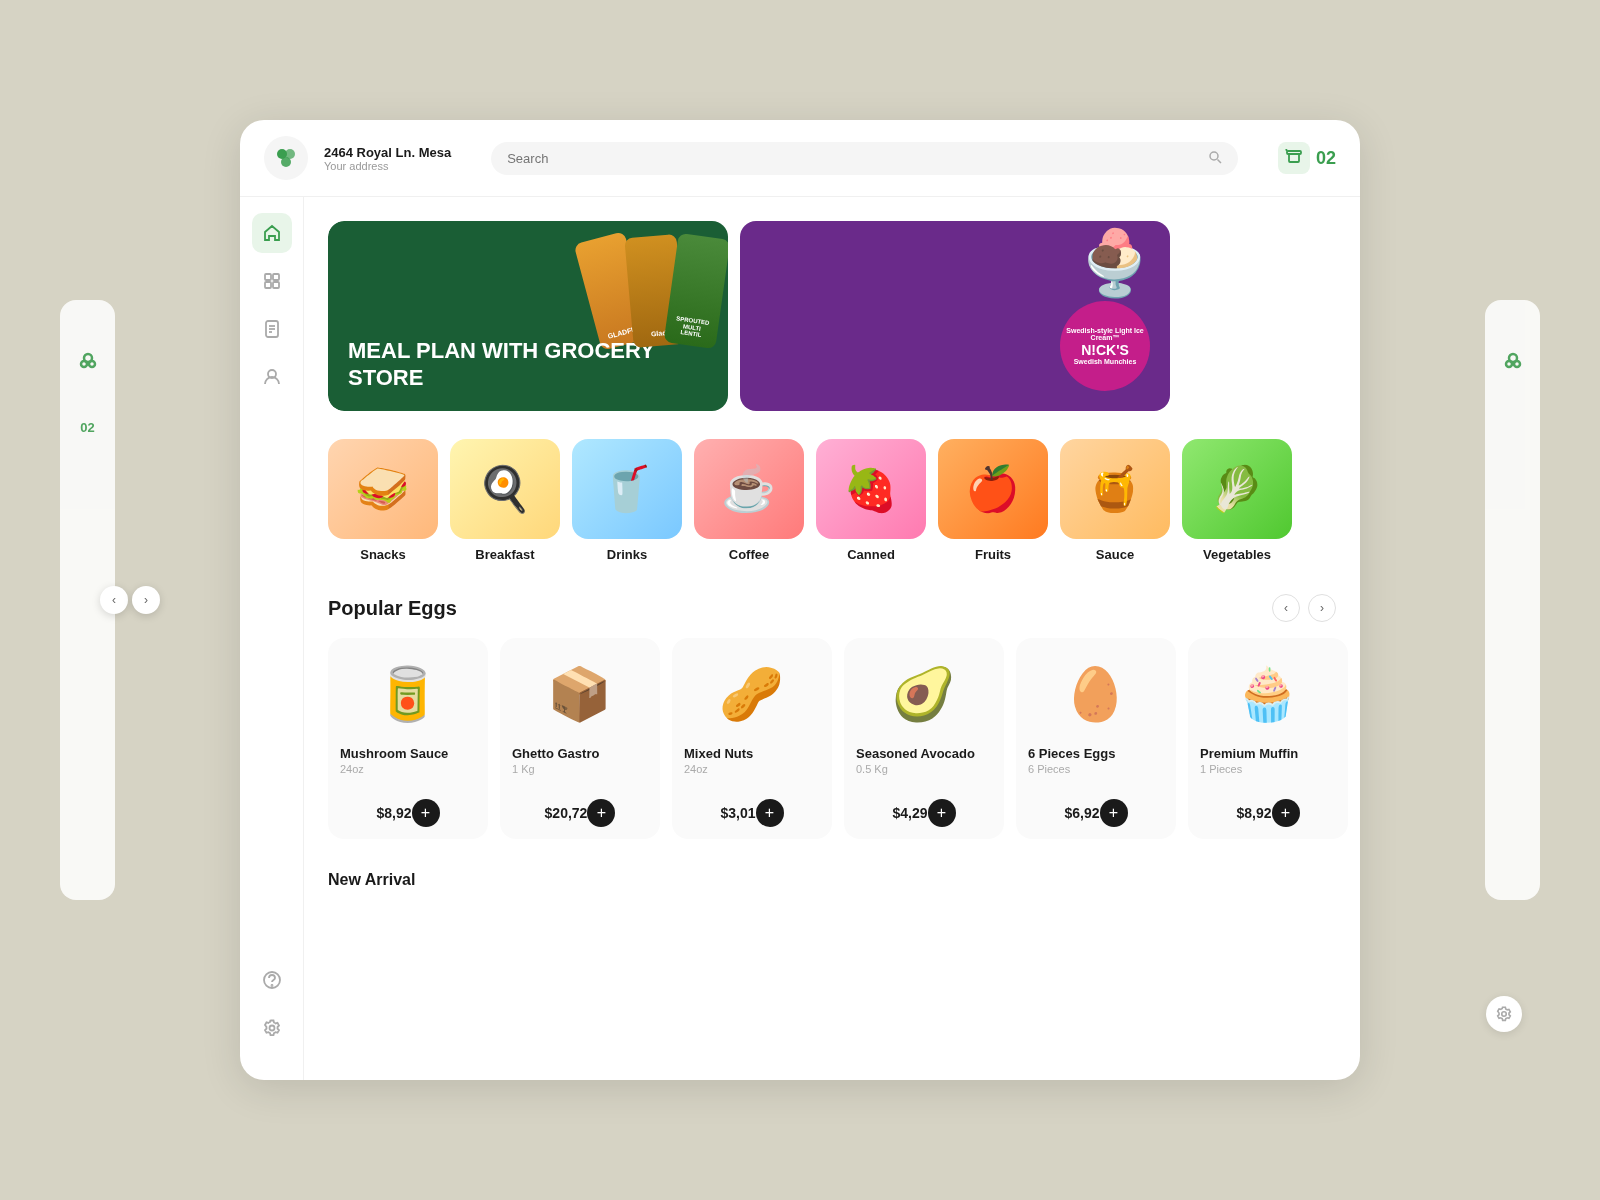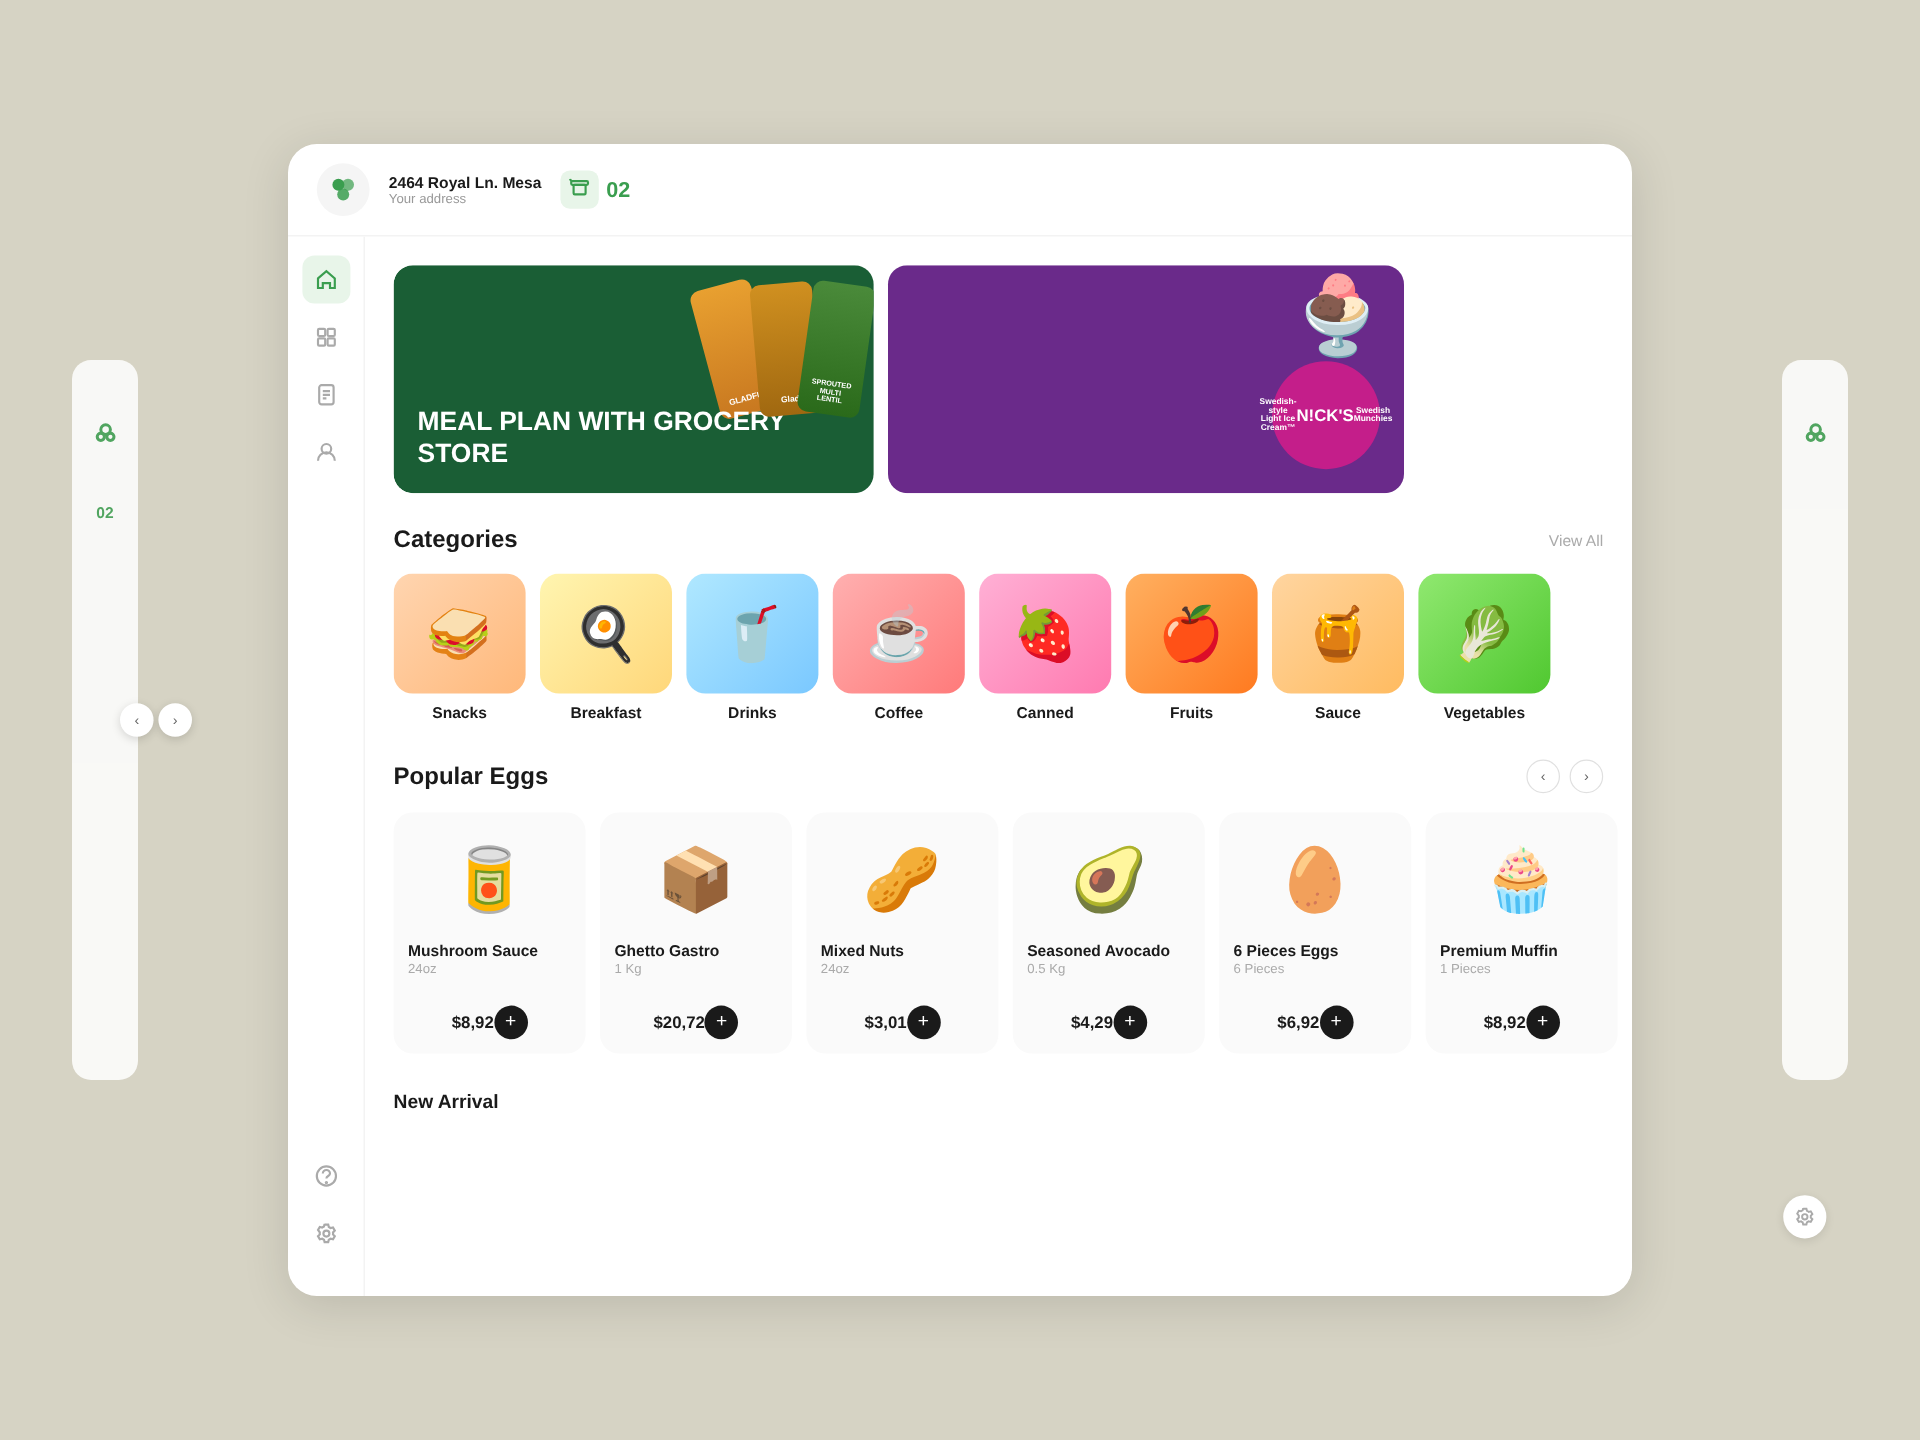--- a/index.html
+++ b/index.html
@@ -218,21 +218,21 @@
     }
     .nicks-badge {
       position: absolute;
       right: 20px;
       bottom: 20px;
       background: #c41e8a;
       border-radius: 50%;
       width: 90px;
       height: 90px;
       display: flex;
-      flex-direction: row;
+      flex-direction: column;
       align-items: center;
       justify-content: center;
       color: white;
       font-size: 9px;
       font-weight: 900;
       text-align: center;
       line-height: 1.2;
     }
     .nicks-badge .nick-main { font-size: 14px; }
 
@@ -417,20 +417,29 @@
         <svg width="28" height="28" viewBox="0 0 28 28" fill="none">
           <circle cx="10" cy="10" r="5" fill="#3a9e4f"></circle>
           <circle cx="18" cy="10" r="5" fill="#3a9e4f" opacity="0.7"></circle>
           <circle cx="14" cy="18" r="5" fill="#3a9e4f" opacity="0.85"></circle>
         </svg>
       </div>
       <div class="address-block">
         <div class="address-name">2464 Royal Ln. Mesa</div>
         <div class="address-label">Your address</div>
       </div>
+      <div class="search-bar">
+        <input type="text" placeholder="Search" style="">
+        <span class="search-icon">
+          <svg width="14" height="14" viewBox="0 0 14 14" fill="none" stroke="#aaa" stroke-width="1.5">
+            <circle cx="6" cy="6" r="4"></circle>
+              <line x1="9.5" y1="9.5" x2="13" y2="13"></line>
+          </svg>
+        </span>
+      </div>
       <div class="cart-badge">
         <div class="cart-icon-wrap">
           <svg width="18" height="18" viewBox="0 0 18 18" fill="none" stroke="#3a9e4f" stroke-width="1.8">
             <rect x="2" y="2" width="14" height="3" rx="1"></rect>
             <rect x="4" y="5" width="10" height="8" rx="1"></rect>
             <line x1="2" y1="2" x2="1" y2="0"></line>
           </svg>
         </div>
         <span>02</span>
       </div>
@@ -509,24 +518,20 @@
 
             <div class="nicks-badge">
               <div style="font-size:7px;line-height:1;margin-bottom:1px;">Swedish-style Light Ice Cream™</div>
               <div class="nick-main">N!CK'S</div>
               <div style="font-size:7px;line-height:1;">Swedish Munchies</div>
             </div>
           </div>
 
         </div>
 
-        <div class="section-header">
-          <div class="section-title">Categories</div>
-          <div class="view-all">View All</div>
-        </div>
 
         <div class="categories-grid">
 
           <div class="category-item">
             <div class="category-icon-wrap cat-snacks">
               <span style="font-size:44px;">🥪</span>
             </div>
             <div class="category-label">Snacks</div>
           </div>
 

